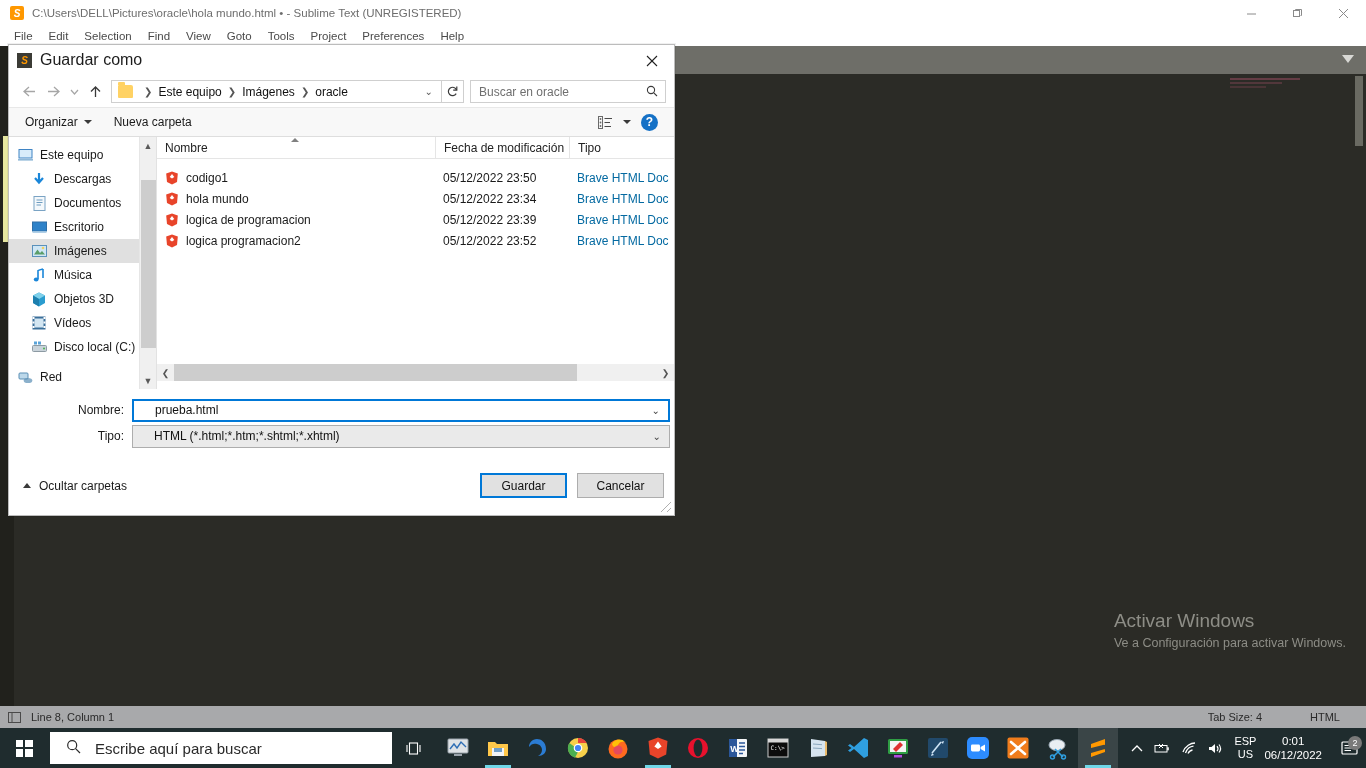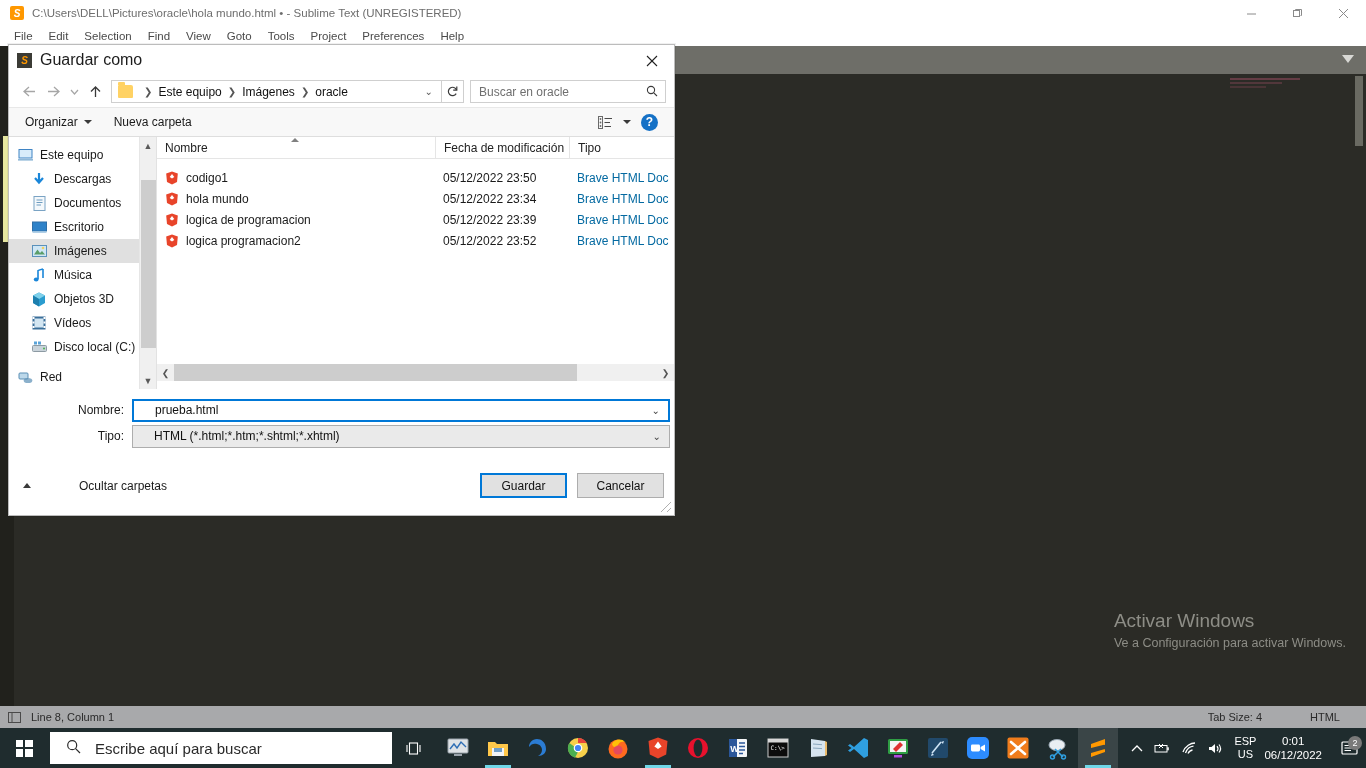--- a/index.html
+++ b/index.html
@@ -275,21 +275,21 @@
   .combo {
     width: 538px; height: 23px; display: flex; align-items: center;
     font-size: 12px; color: #111; position: relative;
   }
   .combo.filename { border: 2px solid #0078d7; background: #fff; }
   .combo.filetype { border: 1px solid #adadad; background: #eaeaea; }
   .combo .val { padding-left: 21px; }
   .combo .caret { position: absolute; right: 8px; color: #444; font-size: 10px; }
 
   .dlg-footer { display: flex; align-items: center; padding: 22px 10px 0 14px; }
-  .hide-folders { display: flex; align-items: center; font-size: 12px; color: #1a1a1a; gap: 40px; }
+  .hide-folders { display: flex; align-items: center; font-size: 12px; color: #1a1a1a; }
   .hf-caret {
     width: 0; height: 0; margin-right: 8px;
     border-left: 4px solid transparent; border-right: 4px solid transparent;
     border-bottom: 5px solid #3a3a3a;
   }
   .btn-group { margin-left: auto; display: flex; gap: 10px; padding-right: 0; }
   .btn {
     width: 87px; height: 25px; font-size: 12px; color: #111;
     display: flex; align-items: center; justify-content: center;
     background: #e1e1e1; border: 1px solid #adadad;

